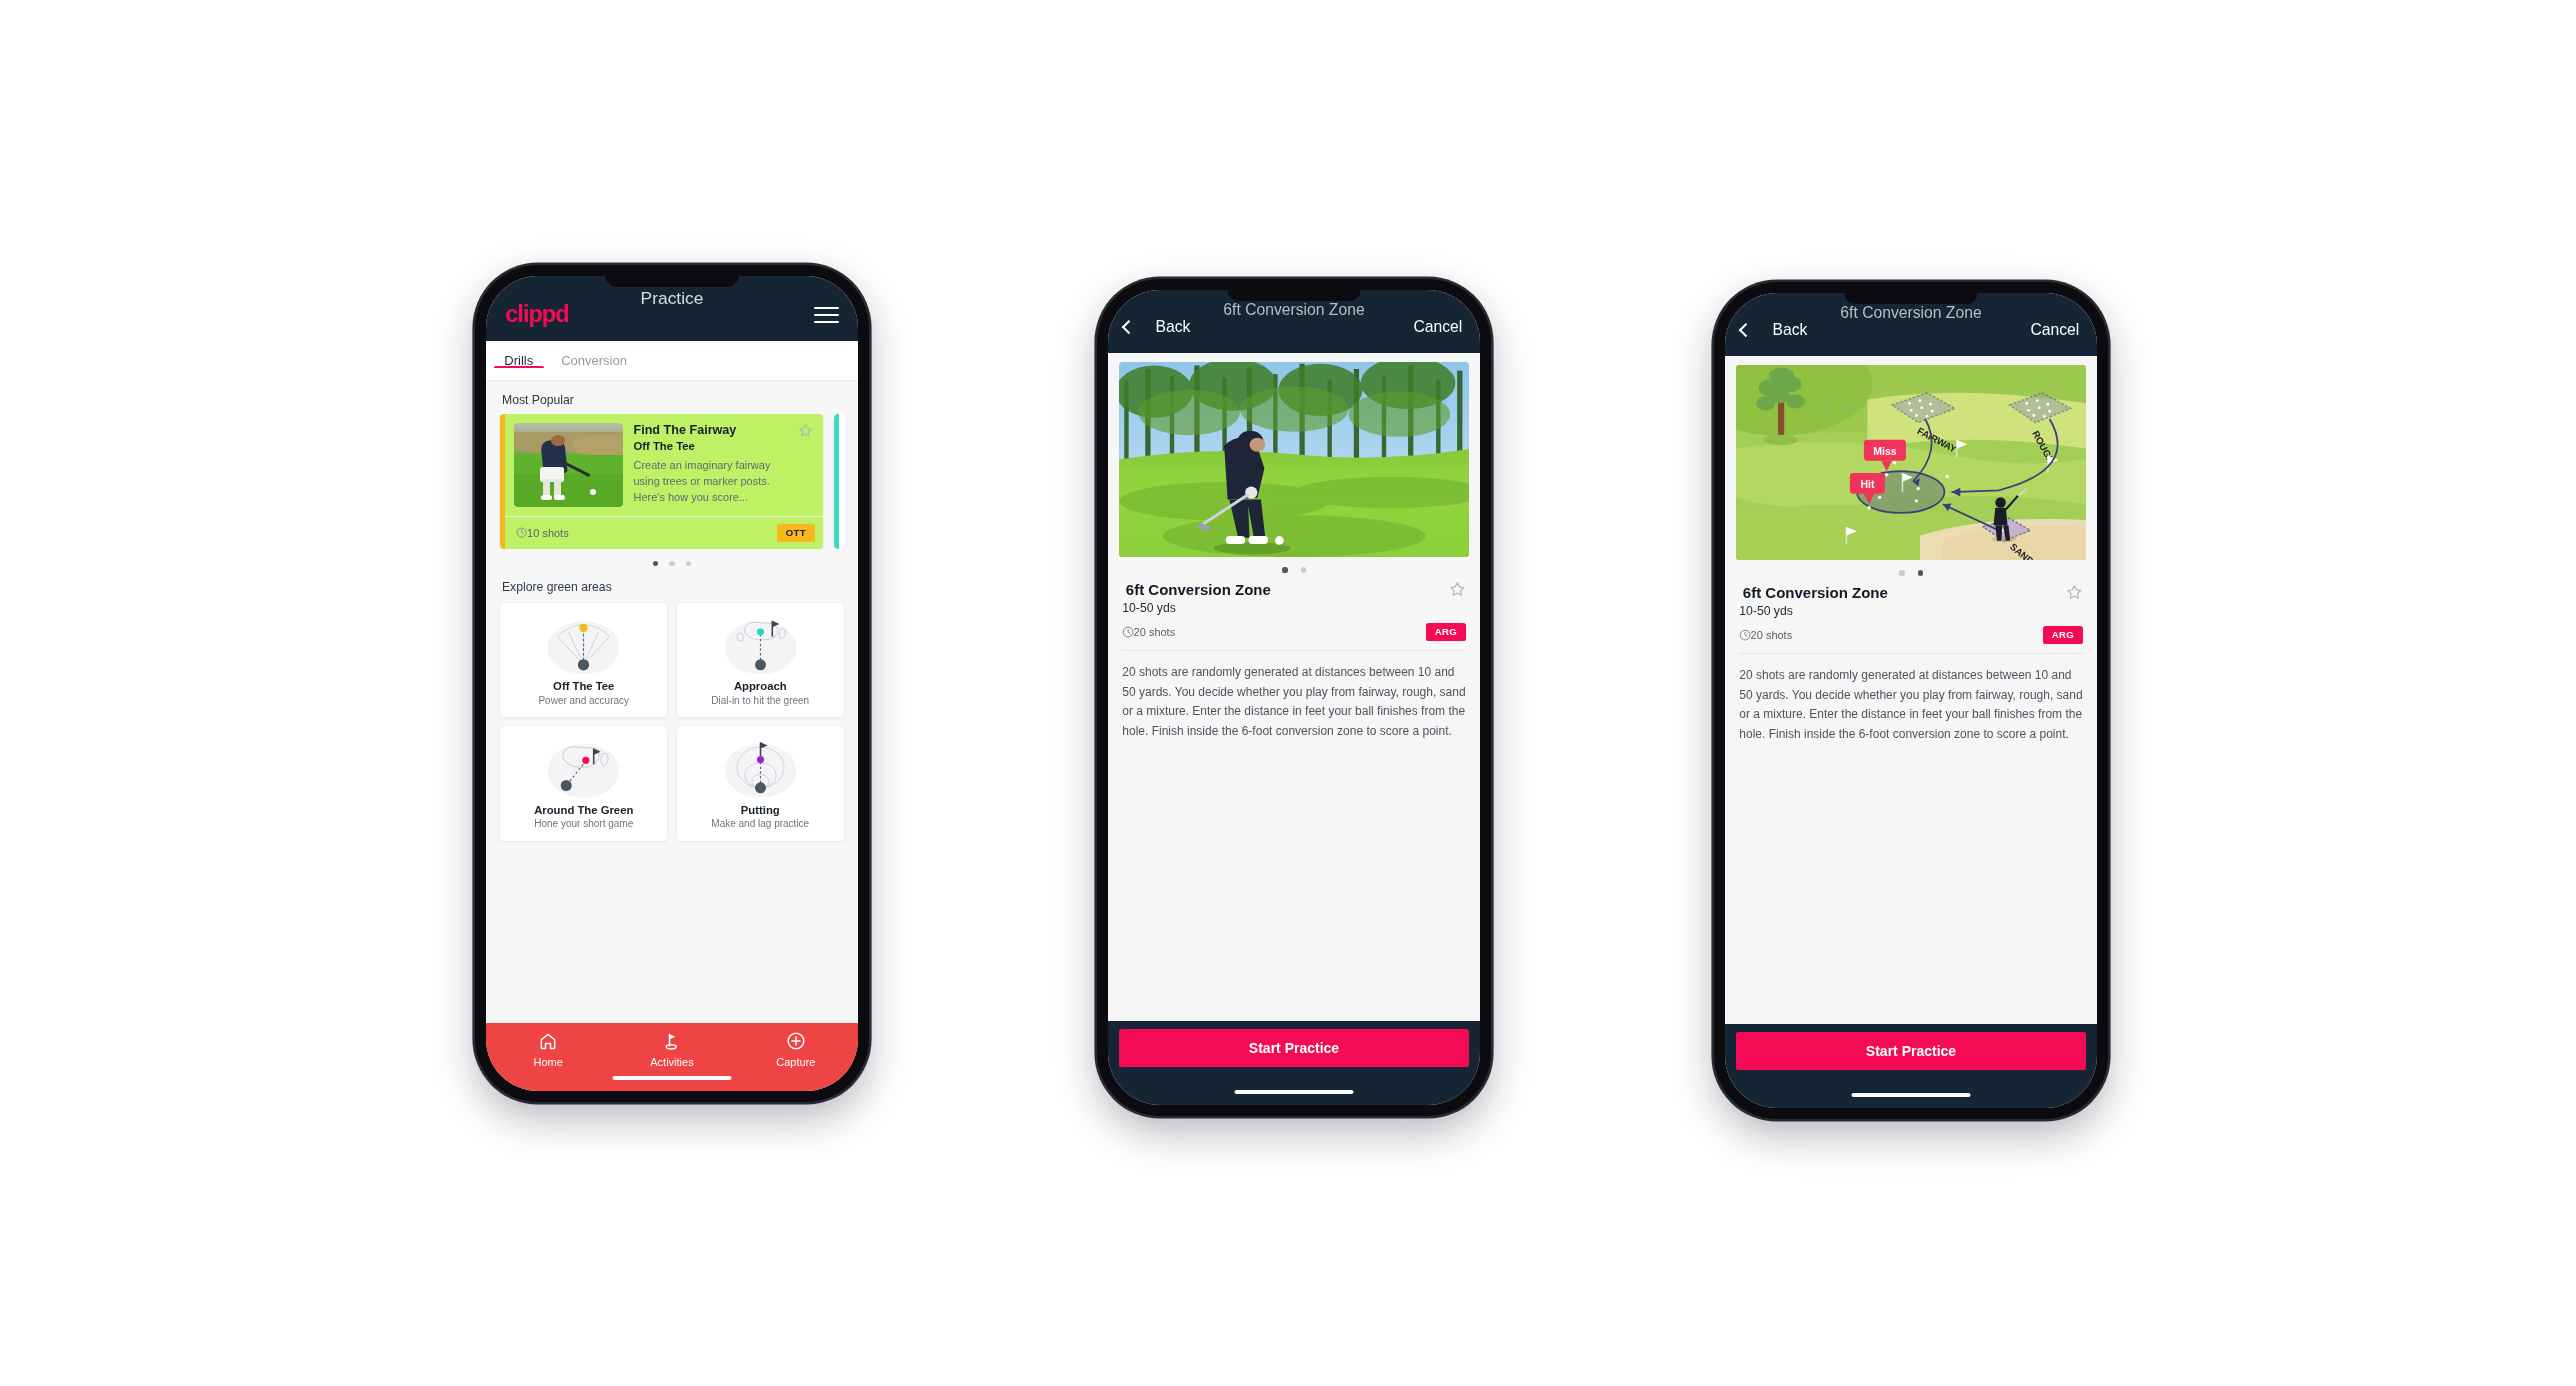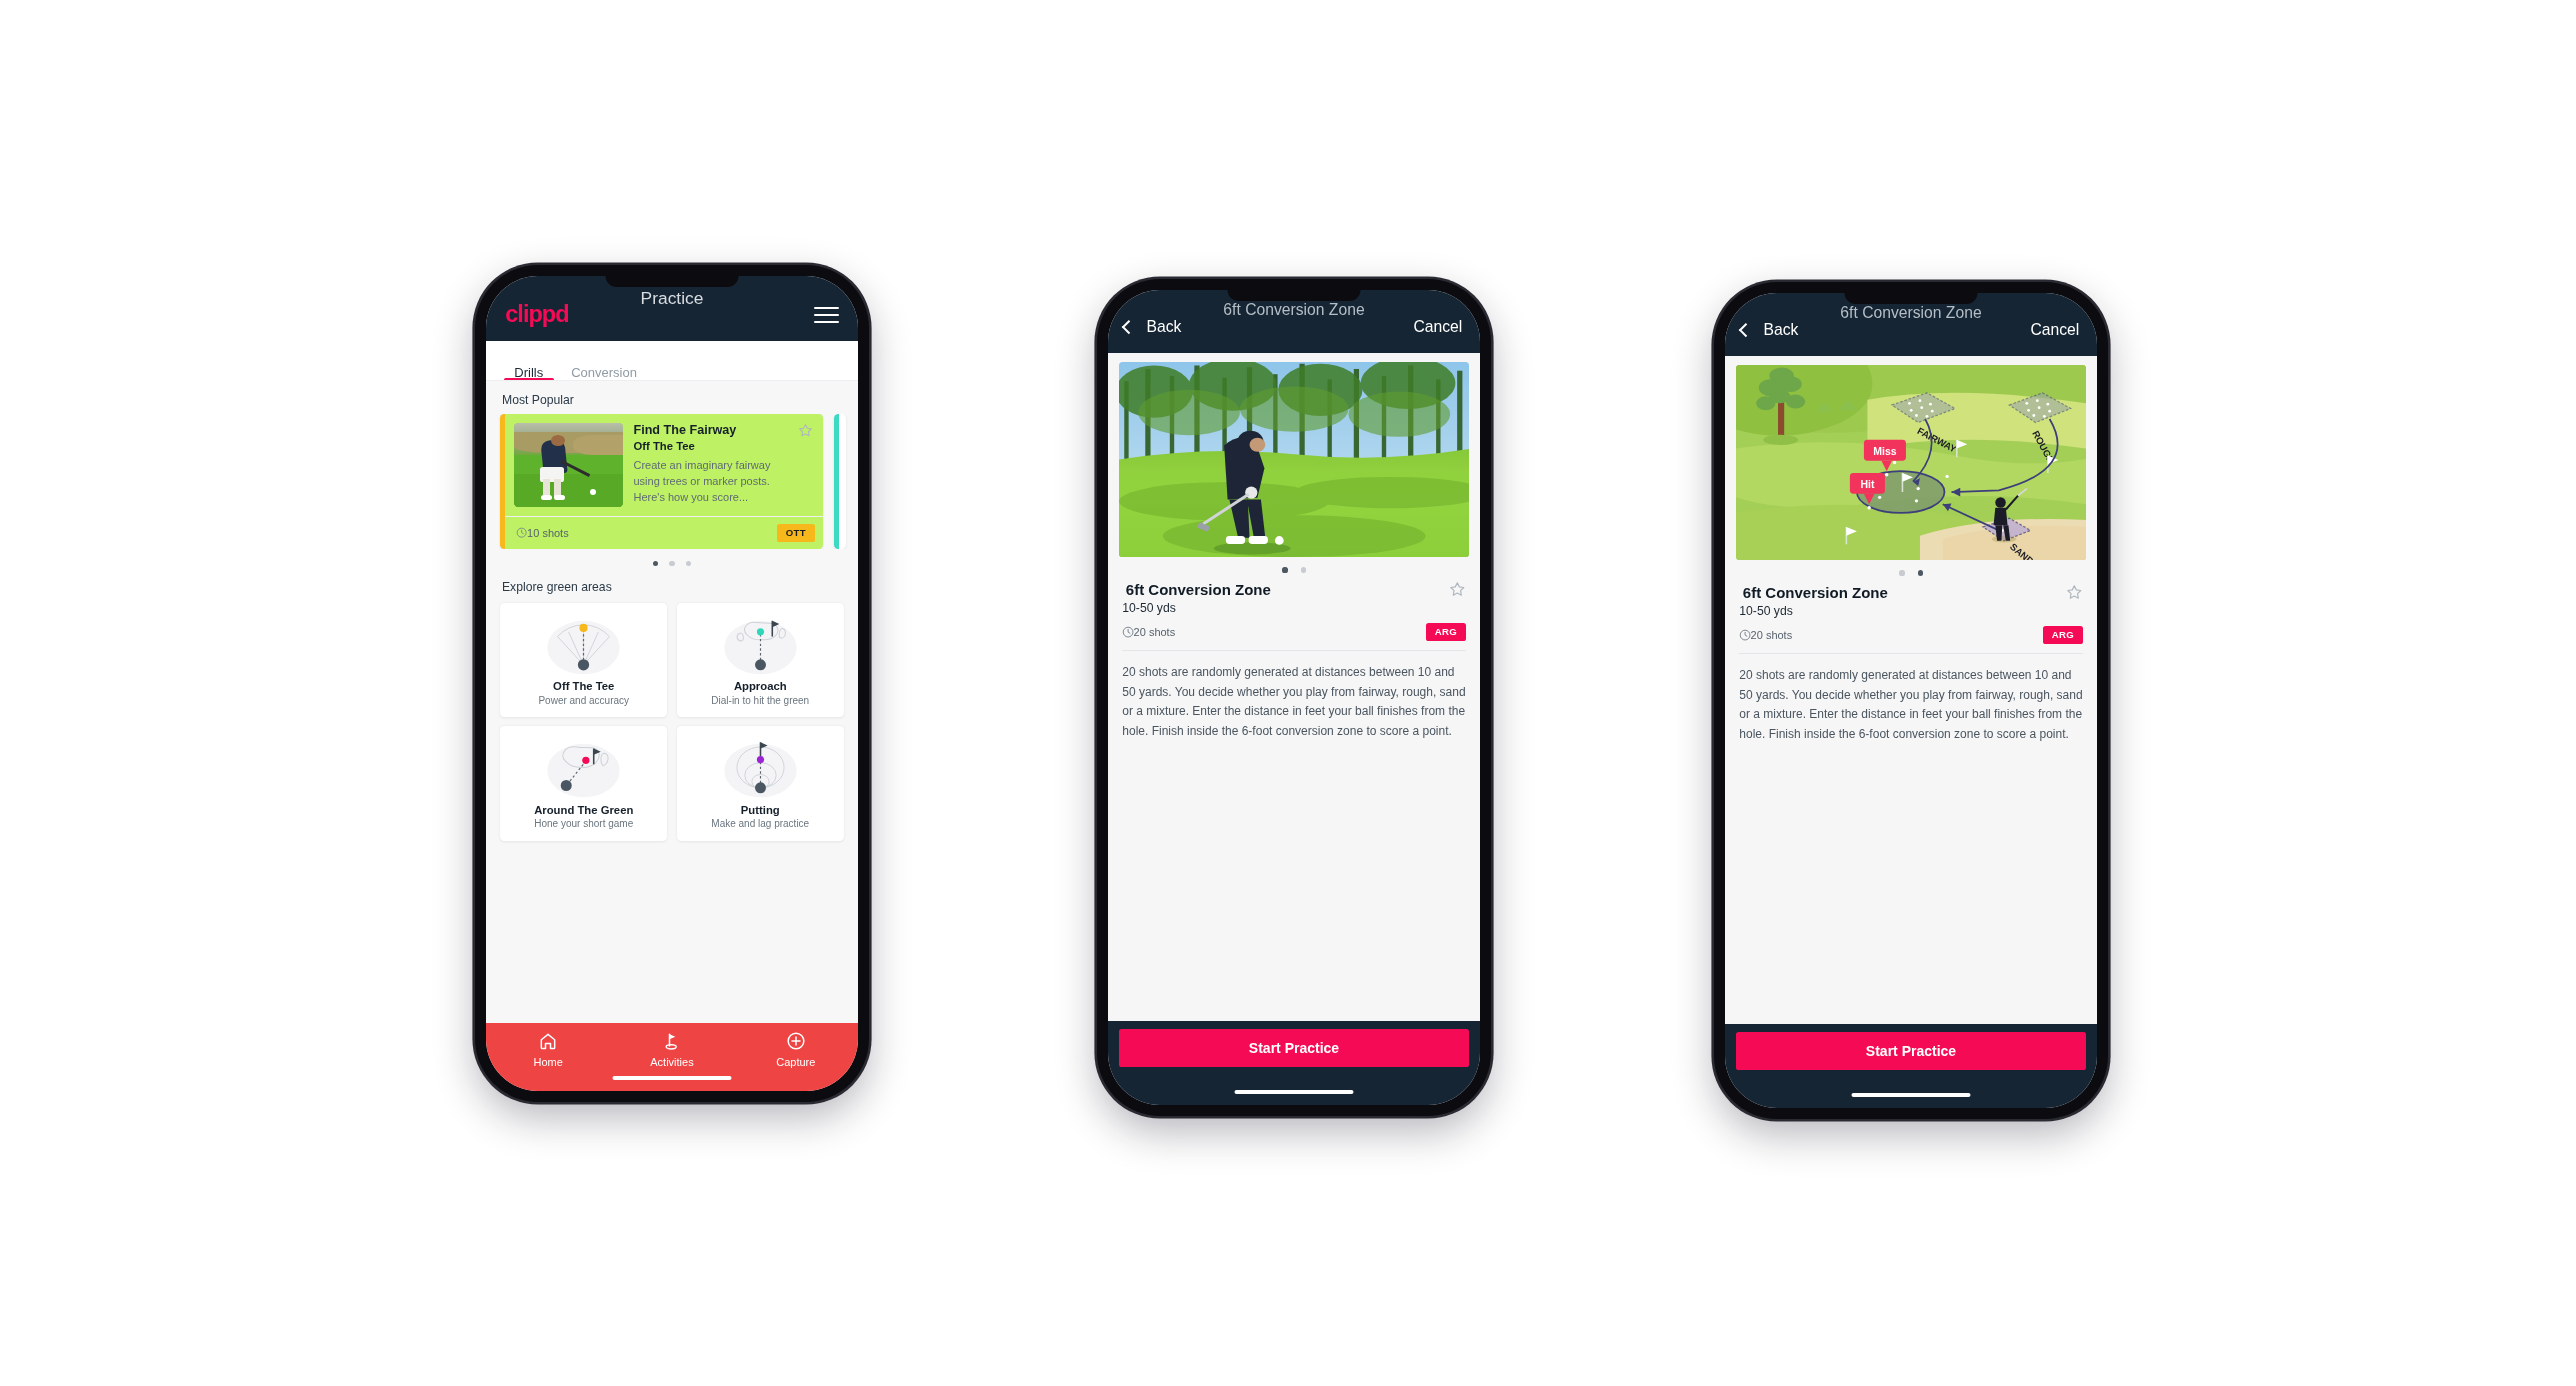--- a/index.html
+++ b/index.html
@@ -81,22 +81,22 @@
     z-index: 5;
   }
   .hamburger span { display:block; height: 2.6px; background: #ffffff; border-radius: 1.7px; }
 
   
   .tabs {
     background: #ffffff;
     height: 40px;
     flex: 0 0 40px;
     display: flex;
-    align-items: flex-end;
-    padding-left: 14px;
+    align-items: center;
+    padding-left: 4px;
     border-bottom: 0.9px solid #eceff1;
   }
   .tab {
     padding: 0 14px;
     display: flex; align-items: center;
     font-size: 13px;
     color: #8f9ba5;
     position: relative;
     font-weight: 400;
   }
@@ -253,21 +253,21 @@
   
   .detail-bar {
     background: #152534;
     height: 63px;
     flex: 0 0 63px;
     display: flex;
     align-items: center;
     padding: 10.5px 17.4px 0 15.7px;
     position: relative;
   }
-  .dbtn { display: flex; align-items: center; gap: 13px; color: #ffffff; font-size: 15.7px; z-index:3; }
+  .dbtn { display: flex; align-items: center; gap: 22px; color: #ffffff; font-size: 15.7px; z-index:3; }
   .chev { width: 9.6px; height: 9.6px; border-left: 2.1px solid #fff; border-bottom: 2.1px solid #fff; transform: rotate(45deg); margin-bottom:0.9px; }
   .dbar-title {
     position: absolute; left:0; right:0; top: 10.5px;
     text-align: center;
     color: #b5bec6;
     font-size: 15.7px;
     pointer-events: none;
   }
   .dcancel { margin-left: auto; color:#ffffff; font-size: 15.7px; z-index:3; }
 

